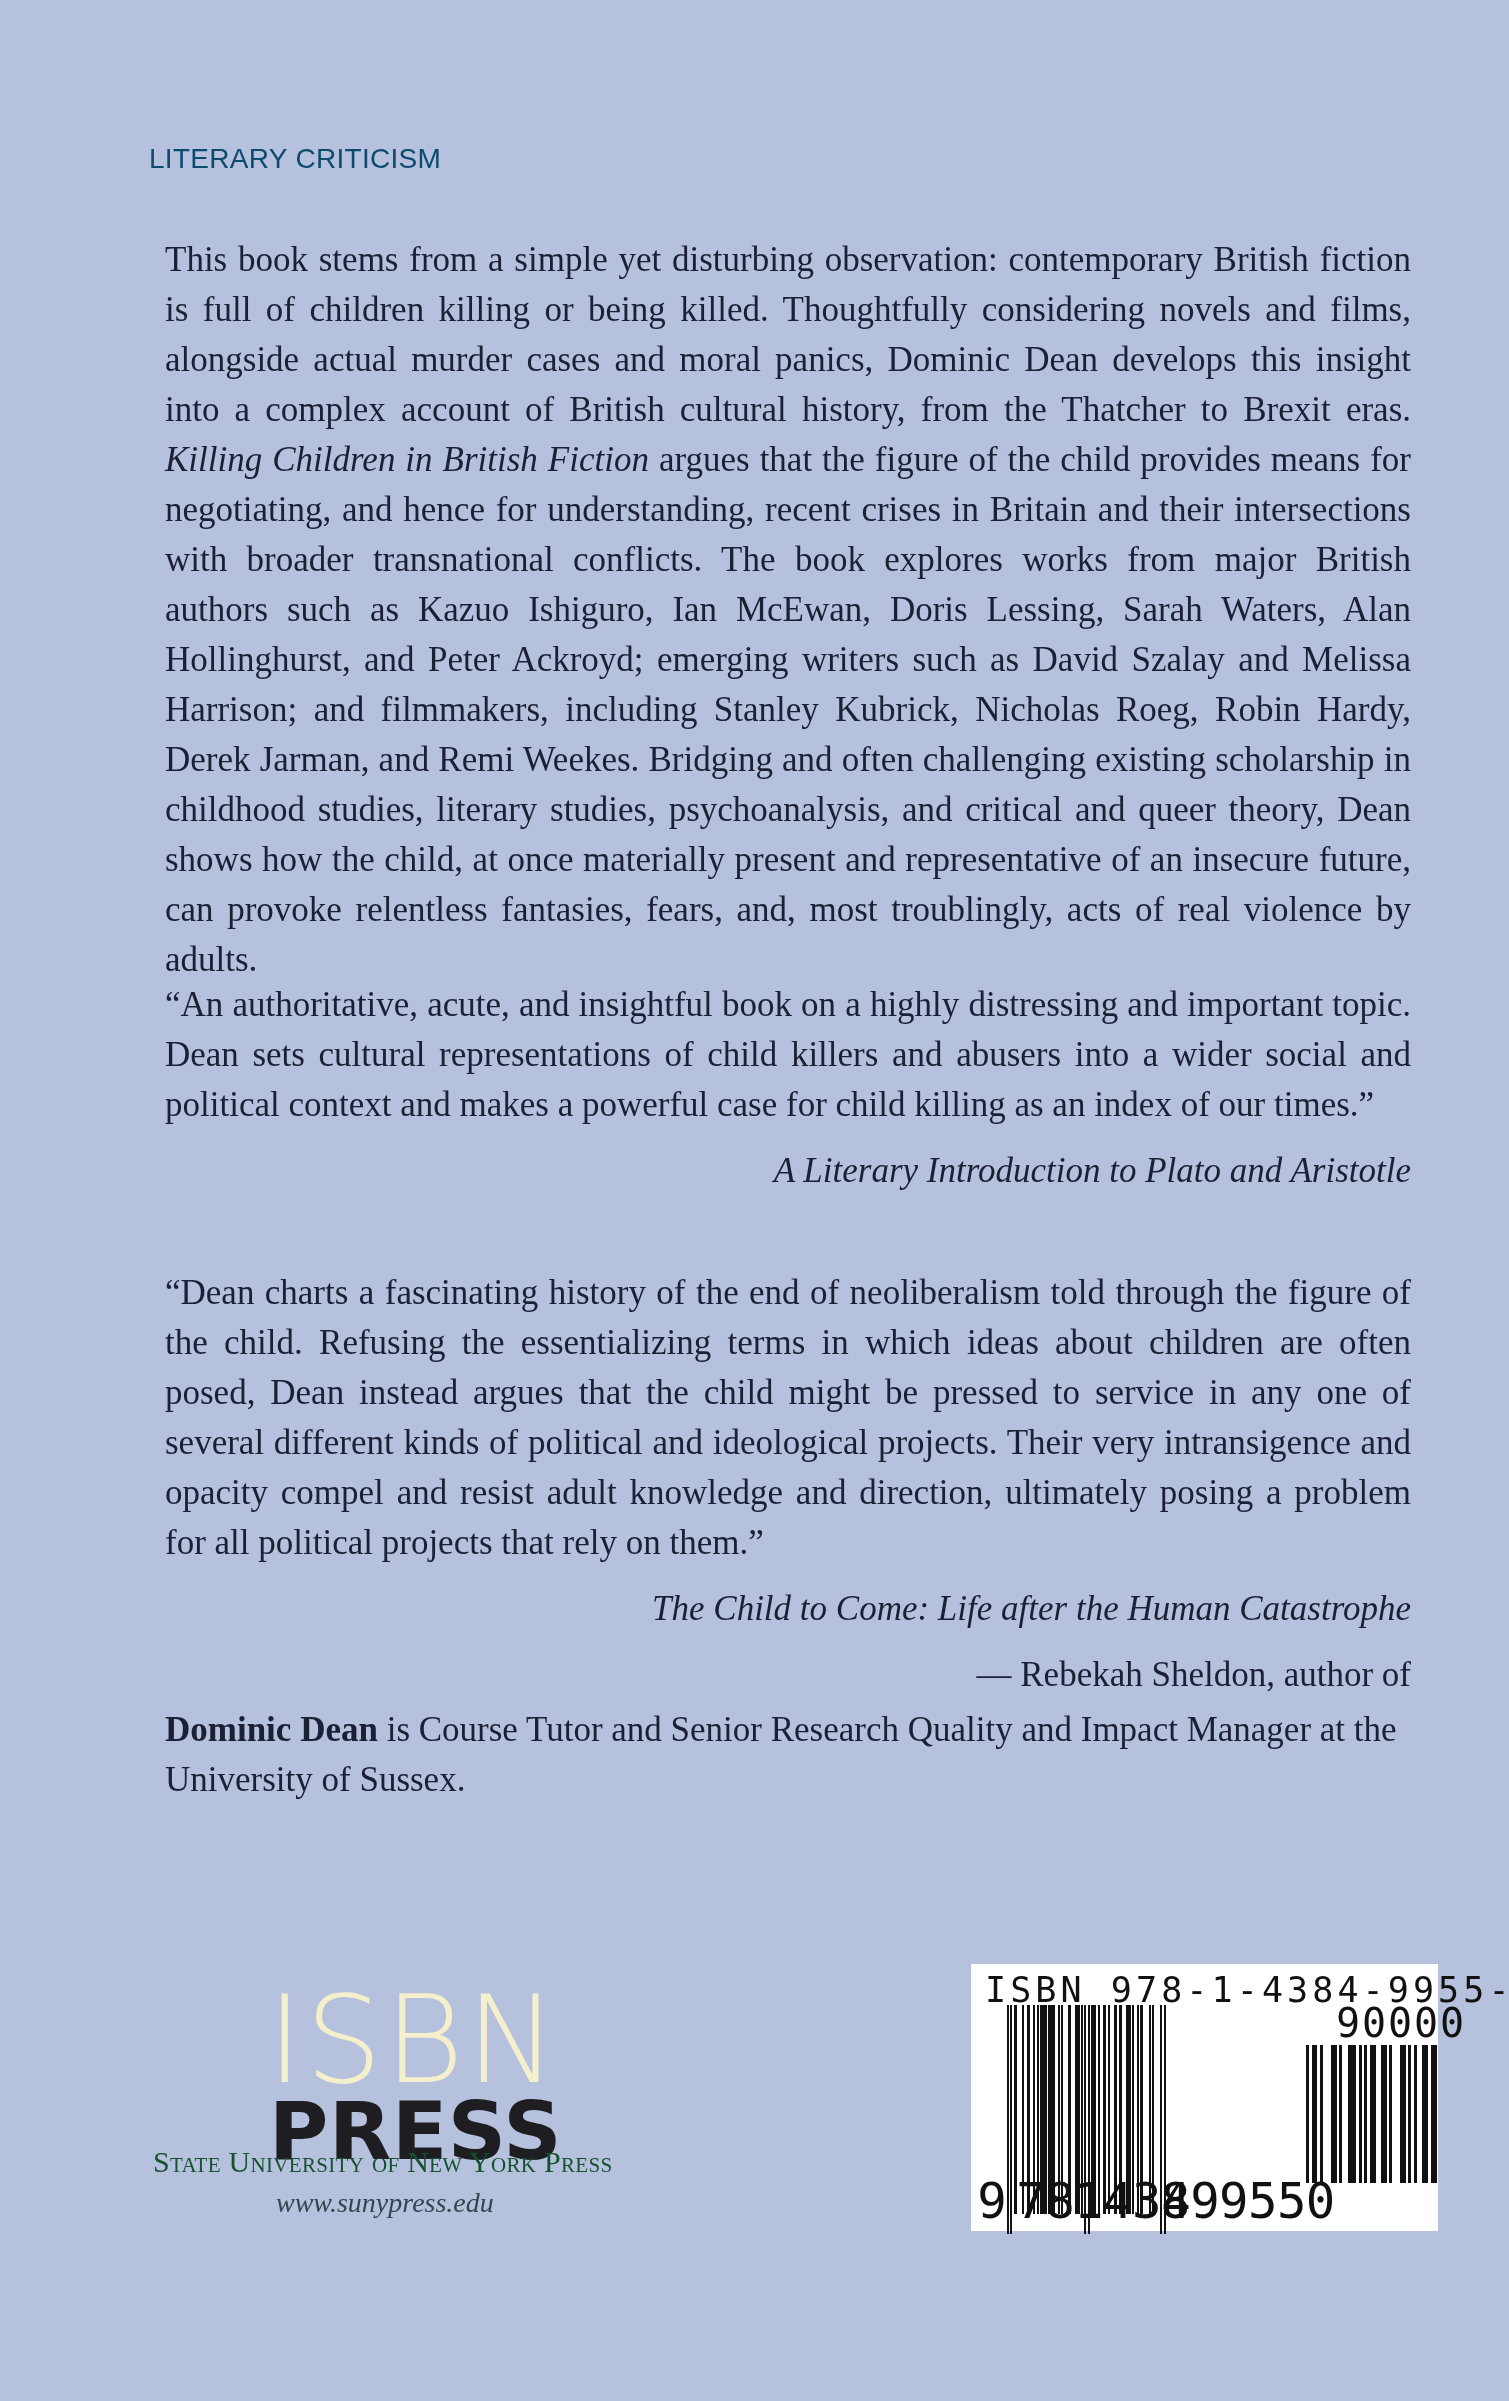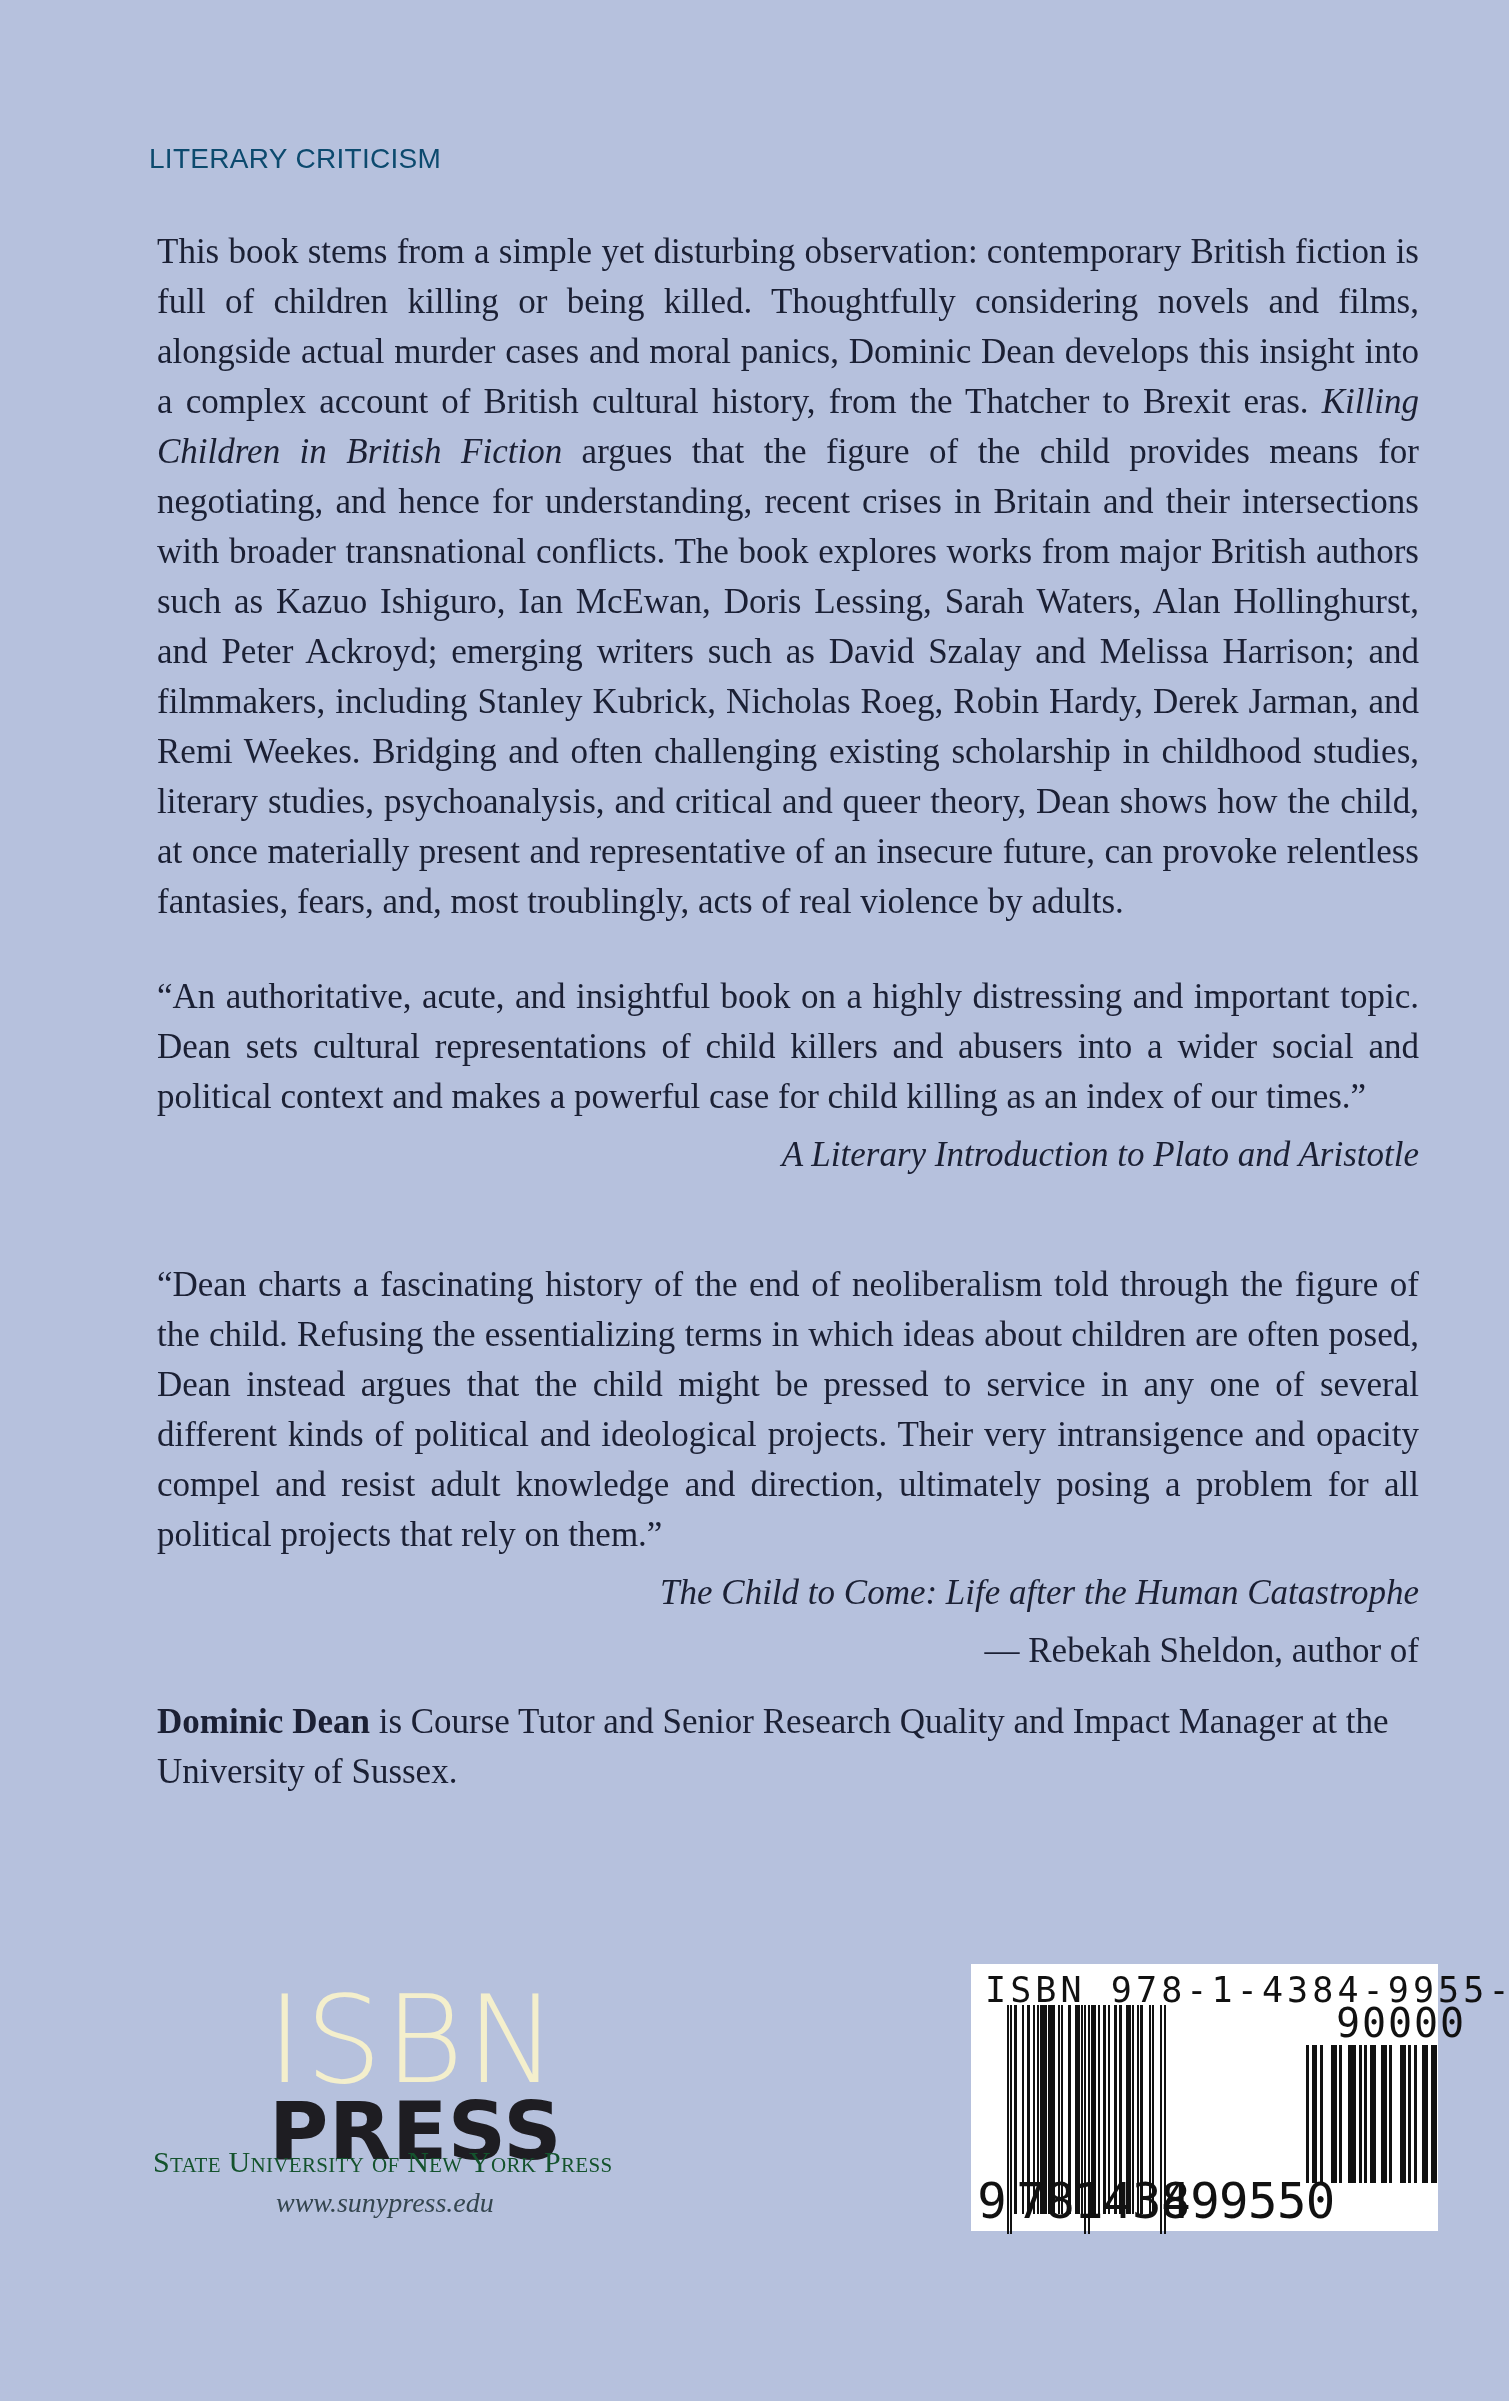--- a/index.html
+++ b/index.html
@@ -20,21 +20,21 @@
     font-family: "Liberation Serif", serif;
     font-size: 35px; line-height: 50px;
     color: #1b2034;
   }
   .body-para { top: 219px; text-align: justify; text-align-last: left; }
   .quote { text-align: justify; text-align-last: left; }
   .q1 { top: 964px; }
   .q2 { top: 1252px; }
   .attr { text-align: right; }
   .bio { top: 1689px; }
-  .textcol p { margin: 8px; }
+  .textcol p { margin: 16px; }
   em { font-style: italic; }
   b { font-weight: bold; }
 
   .logo-suny {
     position: absolute; left: 267px; top: 1980px;
     font-family: "DejaVu Sans", sans-serif;
     font-weight: 200; font-size: 121px; line-height: 1;
     color: #f4efcc; letter-spacing: 2.5px;
     -webkit-text-stroke: 0;
   }

